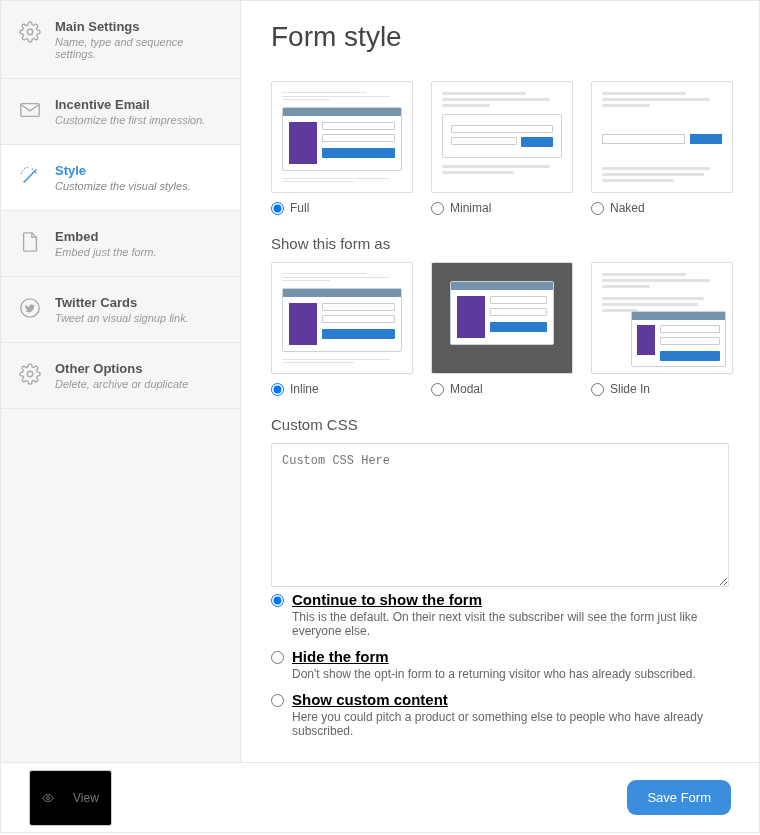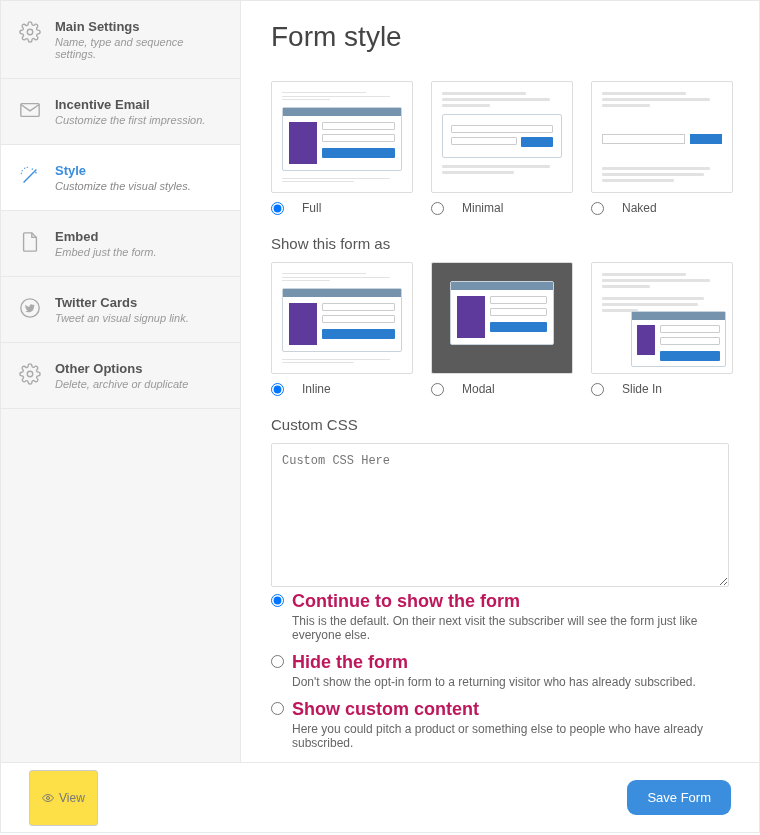--- a/index.html
+++ b/index.html
@@ -34,31 +34,31 @@
 .thumb.minimal .rightfields .row2 .btn-line { width: 32px; margin-top:0; }
 .thumb.naked .nakedrow { display:flex; gap:5px; margin-top: 24px; }
 .thumb.naked .nakedrow .input-line { flex:1; height:10px; border:1px solid #ccc; }
 .thumb.naked .nakedrow .btn-line { width:32px; height:10px; background:#2a7ccf; }
 .thumb.modal { background: #5b5b5b; padding: 18px 18px; }
 .thumb.modal .form-card { margin-top: 0; }
 .thumb.slidein { padding: 10px; }
 .thumb.slidein .form-card { position: absolute; right: 6px; bottom: 6px; width: 95px; }
 .thumb.slidein .form-card .formbody { padding:5px; }
 .thumb.slidein .form-card .leftblock { width:18px; height:30px; }
-.tile-radio { display: flex; align-items: center; gap: 18px; font-size: 12px; color: #555; margin-bottom: 14px; cursor: pointer; }
+.tile-radio { display: flex; align-items: center; gap: 6px; font-size: 12px; color: #555; margin-bottom: 14px; cursor: pointer; }
 .tile-radio input { margin:0; }
 .section-header { font-size: 15px; font-weight: 400; color: #555; margin-bottom: 10px; margin-top: 4px; }
 .custom-css { width: 100%; height: 144px; border: 1px solid #ddd; border-radius: 2px; padding: 10px; font-family: "Courier New", monospace; font-size: 12px; color: #999; resize: both; }
 .question { font-size: 15px; color: #555; margin-top: 18px; margin-bottom: 10px; }
 .option-row { display: flex; align-items: flex-start; gap: 8px; margin-bottom: 10px; }
 .option-row input { margin-top: 3px; }
-.option-row .opt-title { font-size: 18px; font-weight: 700; color: #be185d; }
+.option-row .opt-title { font-size: 15px; font-weight: 700; color: #000000; text-decoration: underline; }
 .option-row .opt-desc { font-size: 12px; color: #666; margin-top: 2px; }
 .footer { display: flex; justify-content: space-between; align-items: center; padding: 14px 28px; border: 1px solid #e8e8e8; border-top: none; height: 70px;}
-.view-btn { border: 1px solid #ccc; background: #fde047; color: #777; font-size: 12px; padding: 20px 12px; border-radius: 3px; cursor: pointer; display: inline-flex; align-items: center; gap: 5px; }
+.view-btn { border: 1px solid #ccc; background: #000000; color: #777; font-size: 12px; padding: 20px 12px; border-radius: 3px; cursor: pointer; display: inline-flex; align-items: center; gap: 19px; }
 .save-btn { background: #3b8dde; color: #fff; border: none; font-size: 13px; padding: 10px 20px; border-radius: 9px; cursor: pointer; }
 svg { display: block; }
 </style>
 </head>
 <body>
 
 <div class="container">
   <div class="sidebar">
 
     <div class="sidebar-item">

